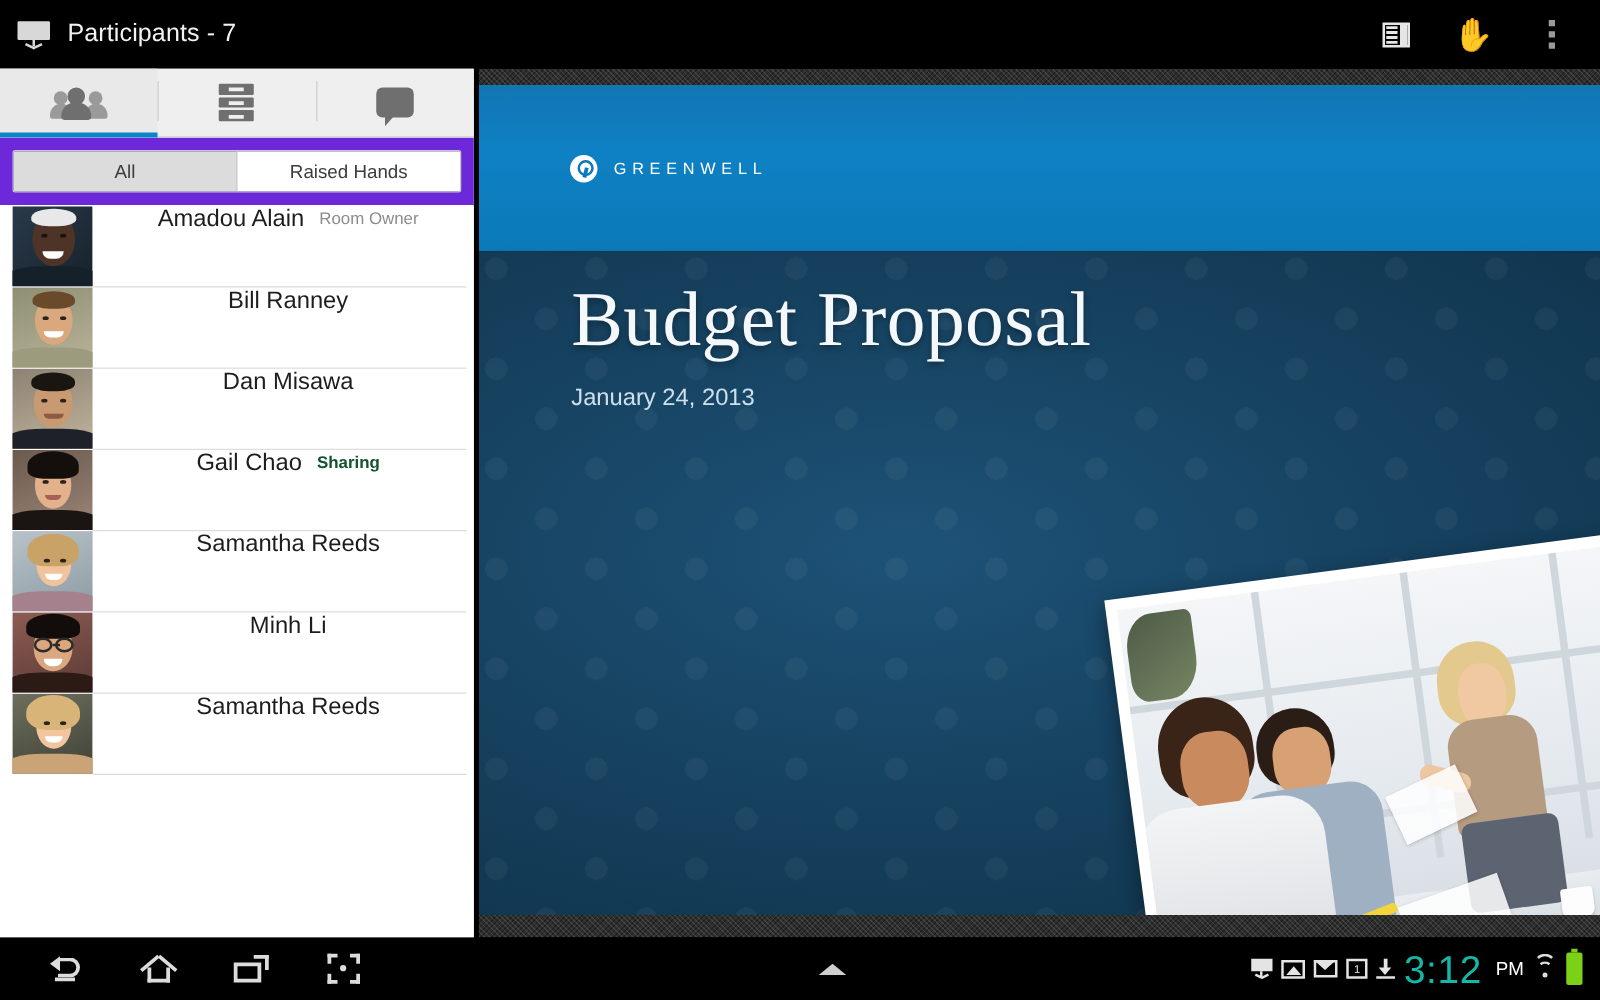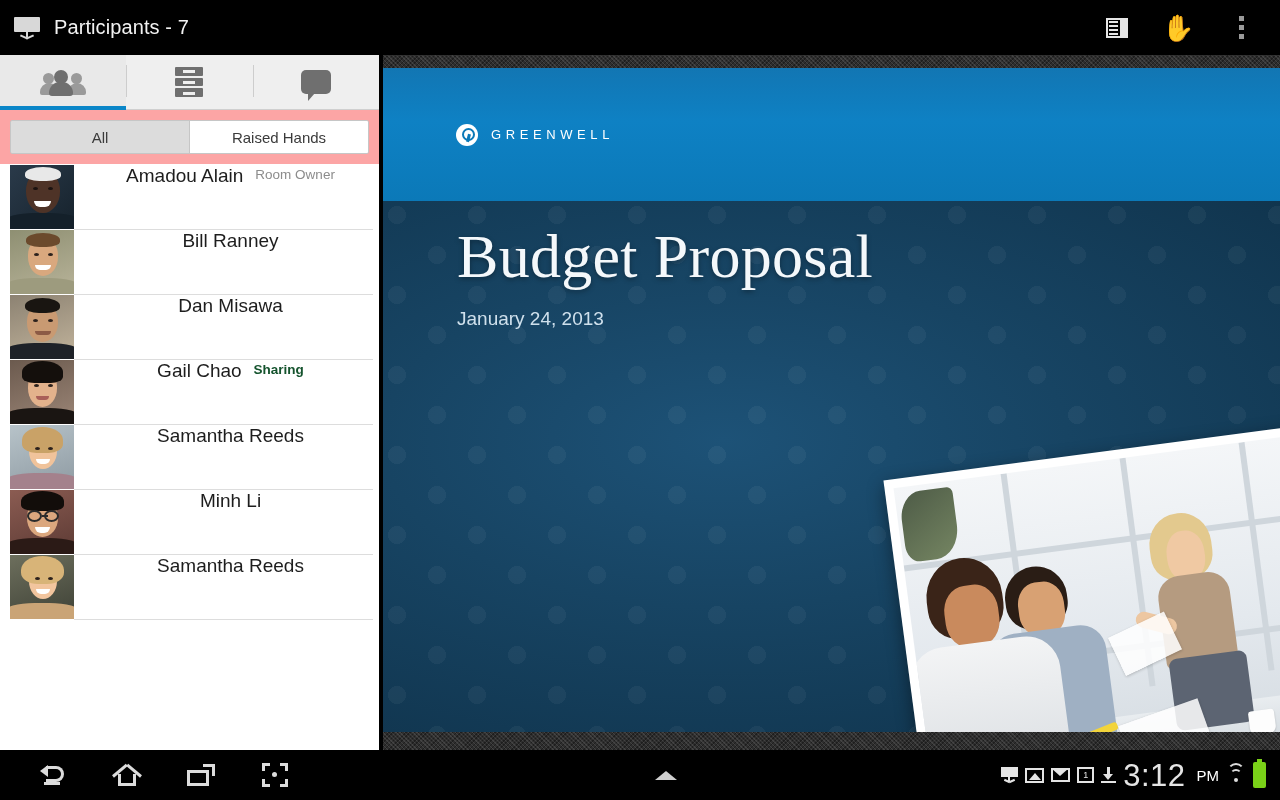--- a/index.html
+++ b/index.html
@@ -88,21 +88,21 @@
     content:''; position:absolute; left:8px; top:50%; margin-top:-1px; width:12px; height:3px; background:#efefef;
   }
   
   .chat-icon { width: 30px; height: 24px; background:#6f6f6f; border-radius:5px; position:relative; }
   .chat-icon::after {
     content:''; position:absolute; left:7px; bottom:-7px; border-width: 8px 7px 0 0;
     border-style: solid; border-color: #6f6f6f transparent transparent transparent;
   }
 
   
-  .segwrap { padding: 10px; background:#fca5a5; }
+  .segwrap { padding: 10px; background:#6d28d9; }
   .seg {
     display:flex; height: 34px; border:1px solid #c6c6c6; border-radius:2px; overflow:hidden;
   }
   .seg-btn {
     flex:1; display:flex; align-items:center; justify-content:center;
     font-size: 15px; color:#3b3b3b; background:#ffffff;
   }
   .seg-btn.selected { background:#dcdcdc; }
   .seg-btn + .seg-btn { border-left:1px solid #c6c6c6; }
 
@@ -211,21 +211,21 @@
     display:flex; align-items:center;
   }
   .nav-left { display:flex; align-items:center; gap: 0px; padding-left: 16px; width: 330px; }
   .nav-btn { width: 74px; height:50px; display:flex; align-items:center; justify-content:center; }
   .nav-center { flex:1; display:flex; align-items:center; justify-content:center; }
   .chevron-up {
     width:0;height:0;border-left:11px solid transparent;border-right:11px solid transparent;
     border-bottom:9px solid #cfcfcf;
   }
   .statusbar { display:flex; align-items:center; gap:7px; padding-right:14px; }
-  .clock { color:#e5e5e5; font-size: 31px; line-height:1; letter-spacing:.5px; }
+  .clock { color:#14b8a6; font-size: 31px; line-height:1; letter-spacing:.5px; }
   .ampm  { color:#ffffff; font-size: 15px; margin-left:4px; }
   .battery {
     width: 13px; height: 26px; background:#7ad118; border-radius:2px; position:relative;
   }
   .battery::before {
     content:''; position:absolute; left:4px; top:-3px; width:5px; height:3px; background:#7ad118;
   }
   .wifi { position:relative; width:20px; height:20px; }
   .wifi .arc {
     position:absolute; left:50%; bottom:4px; transform:translateX(-50%);

